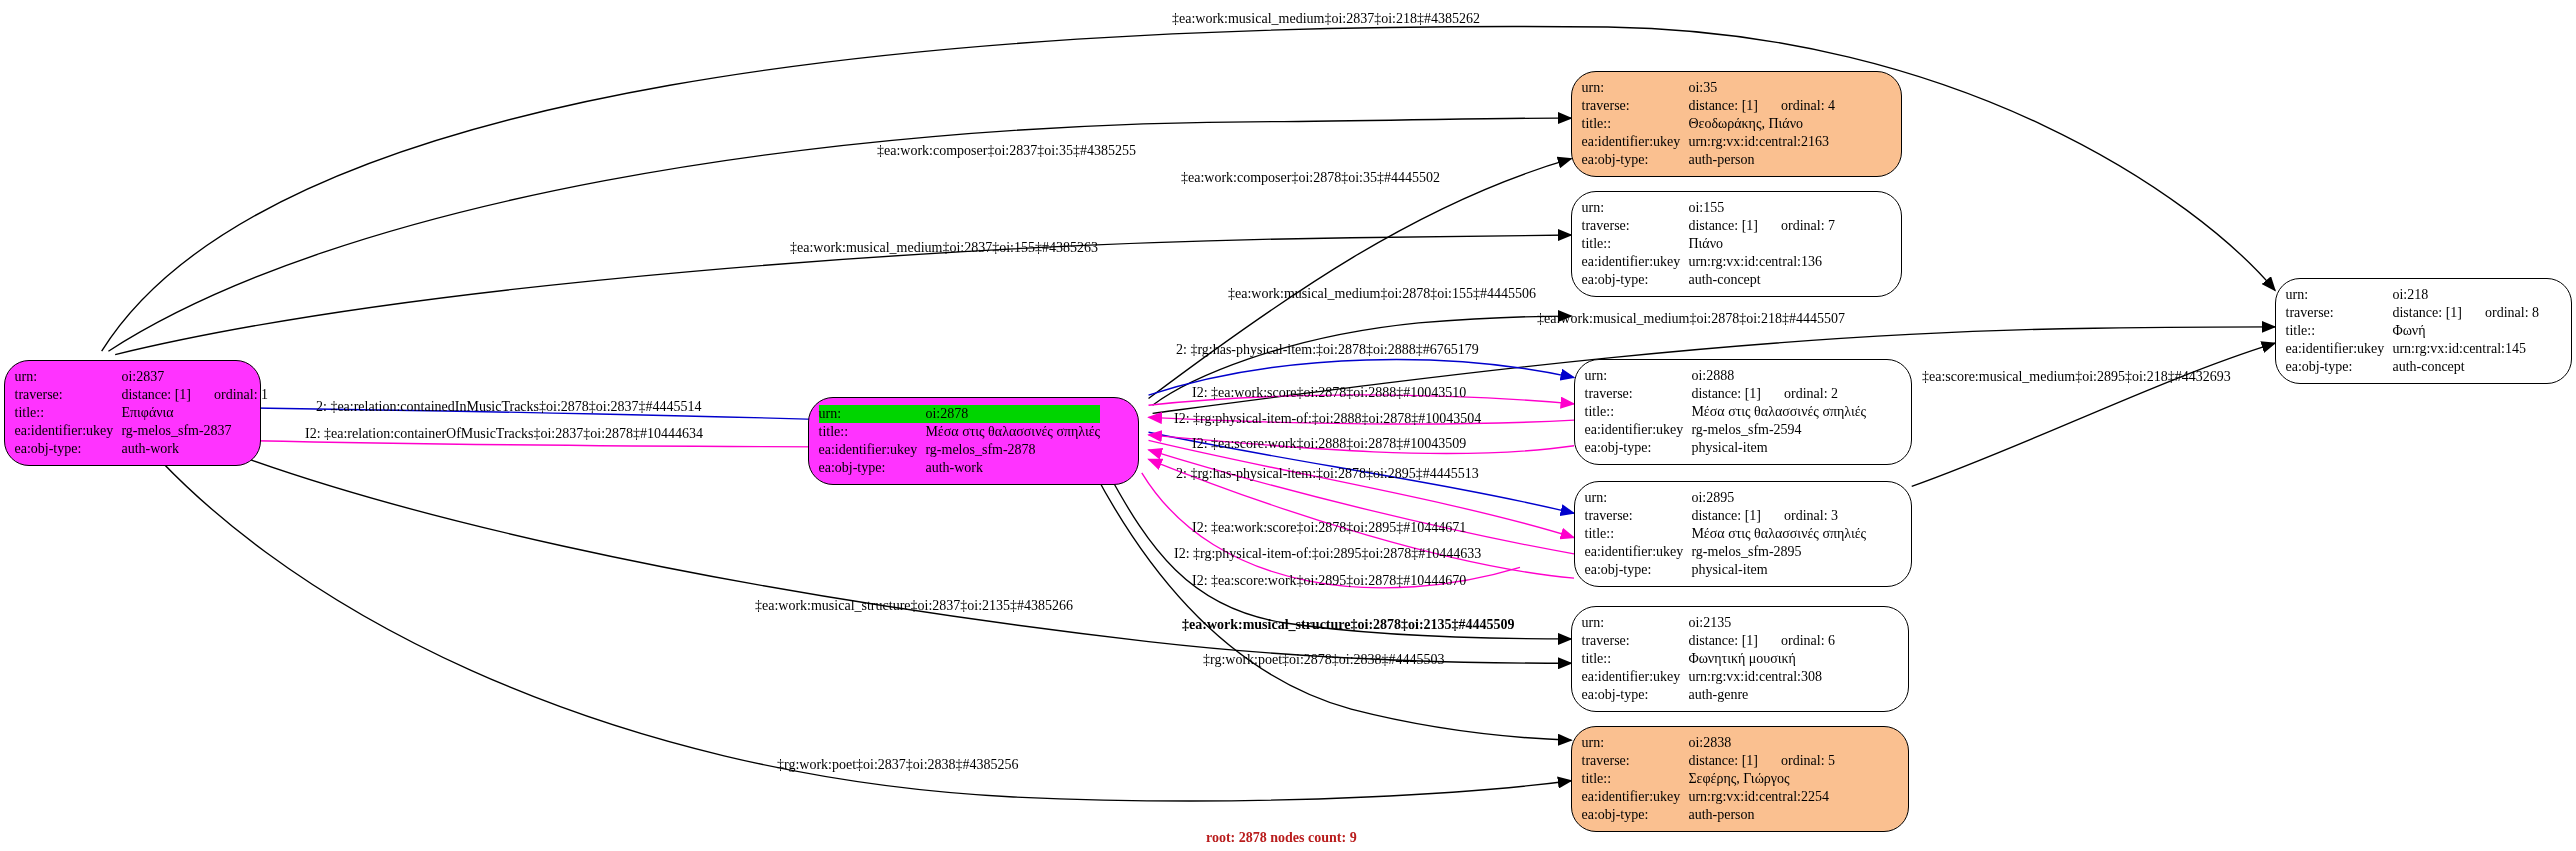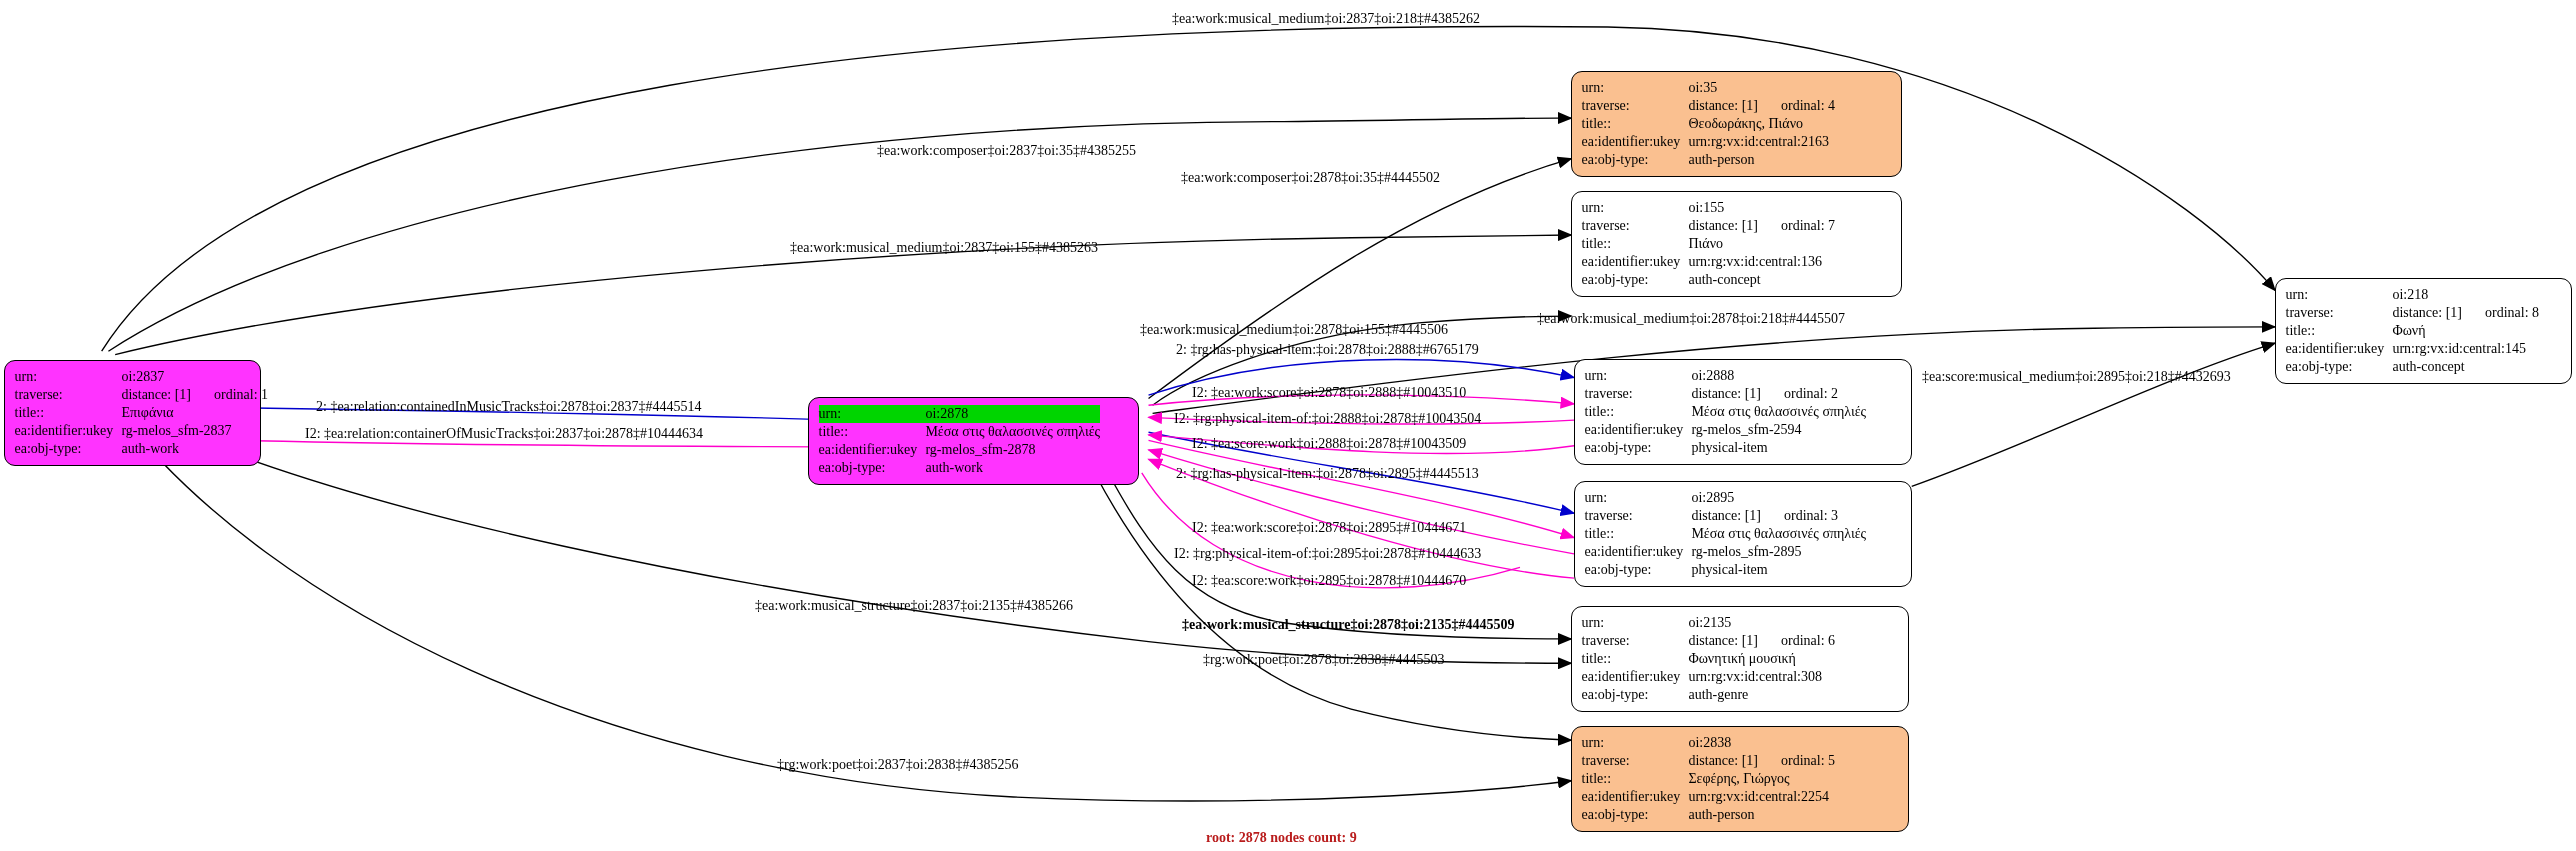--- a/index.html
+++ b/index.html
@@ -1,20 +1,20 @@
 <!DOCTYPE html>
 <html style="font-size:10.8px"><head>
 <meta charset="utf-8">
 <style>
   html,body{margin:0;padding:0;background:#ffffff;}
   body{width:2576px;height:851px;font-family:"Liberation Serif",serif;overflow:hidden;}
   #stage{position:relative;width:2576px;height:851px;}
   svg.edges{position:absolute;left:0;top:0;width:2576px;height:851px;pointer-events:none;}
 
-  .node{position:absolute;border:1.4px solid #000;border-radius:11px;box-sizing:border-box;
+  .node{position:absolute;border:1.4px solid #000;border-radius:25px;box-sizing:border-box;
         padding:6.8px 9.5px 6.8px 9.5px;background:#ffffff;}
   .node.work{background:#ff33ff;}
   .node.person{background:#fac090;}
   .node.root{background:#ff33ff;}
   .node table{border-collapse:collapse;font-size:14px;line-height:1.0;}
   .node td{padding:2px 0 2px 0;white-space:nowrap;vertical-align:top;font-size:14px;}
   .node td.k{padding-right:6.8px;}
   .node td.v{padding-left:1.4px;}
   .hl{background:#00d500;}
   .ordsp{display:inline-block;width:23px;}
@@ -331,21 +331,21 @@
         <td class="v">auth-person</td>
       </tr>
     </tbody>
       </table>
   </div>
 
   <div class="elabel" style="left:1172px;top:11px;">‡ea:work:musical_medium‡oi:2837‡oi:218‡#4385262</div>
   <div class="elabel" style="left:877px;top:143px;">‡ea:work:composer‡oi:2837‡oi:35‡#4385255</div>
   <div class="elabel" style="left:1181px;top:170px;">‡ea:work:composer‡oi:2878‡oi:35‡#4445502</div>
   <div class="elabel" style="left:790px;top:240px;">‡ea:work:musical_medium‡oi:2837‡oi:155‡#4385263</div>
-  <div class="elabel" style="left:1140px;top:286px;margin-top:36px;">‡ea:work:musical_medium‡oi:2878‡oi:155‡#4445506</div>
+  <div class="elabel" style="left:1228px;top:286px;">‡ea:work:musical_medium‡oi:2878‡oi:155‡#4445506</div>
   <div class="elabel" style="left:1537px;top:311px;">‡ea:work:musical_medium‡oi:2878‡oi:218‡#4445507</div>
   <div class="elabel" style="left:1176px;top:342px;">2: ‡rg:has-physical-item:‡oi:2878‡oi:2888‡#6765179</div>
   <div class="elabel" style="left:1192px;top:385px;">I2: ‡ea:work:score‡oi:2878‡oi:2888‡#10043510</div>
   <div class="elabel" style="left:1174px;top:411px;">I2: ‡rg:physical-item-of:‡oi:2888‡oi:2878‡#10043504</div>
   <div class="elabel" style="left:1192px;top:436px;">I2: ‡ea:score:work‡oi:2888‡oi:2878‡#10043509</div>
   <div class="elabel" style="left:1176px;top:466px;">2: ‡rg:has-physical-item:‡oi:2878‡oi:2895‡#4445513</div>
   <div class="elabel" style="left:1192px;top:520px;">I2: ‡ea:work:score‡oi:2878‡oi:2895‡#10444671</div>
   <div class="elabel" style="left:1174px;top:546px;">I2: ‡rg:physical-item-of:‡oi:2895‡oi:2878‡#10444633</div>
   <div class="elabel" style="left:1192px;top:573px;">I2: ‡ea:score:work‡oi:2895‡oi:2878‡#10444670</div>
   <div class="elabel" style="left:316px;top:399px;">2: ‡ea:relation:containedInMusicTracks‡oi:2878‡oi:2837‡#4445514</div>

